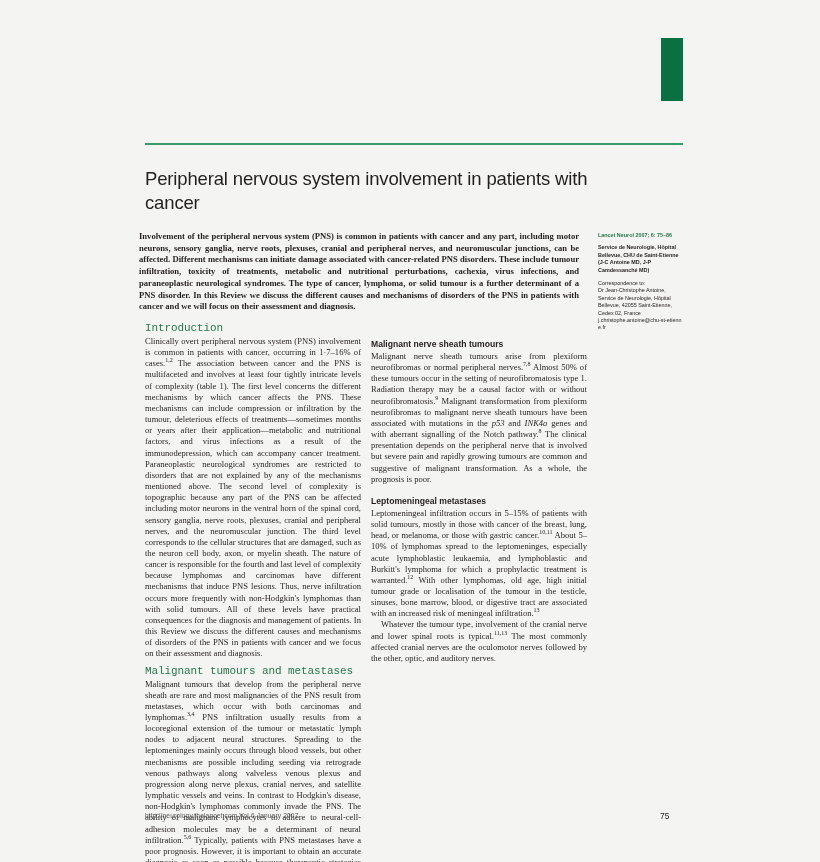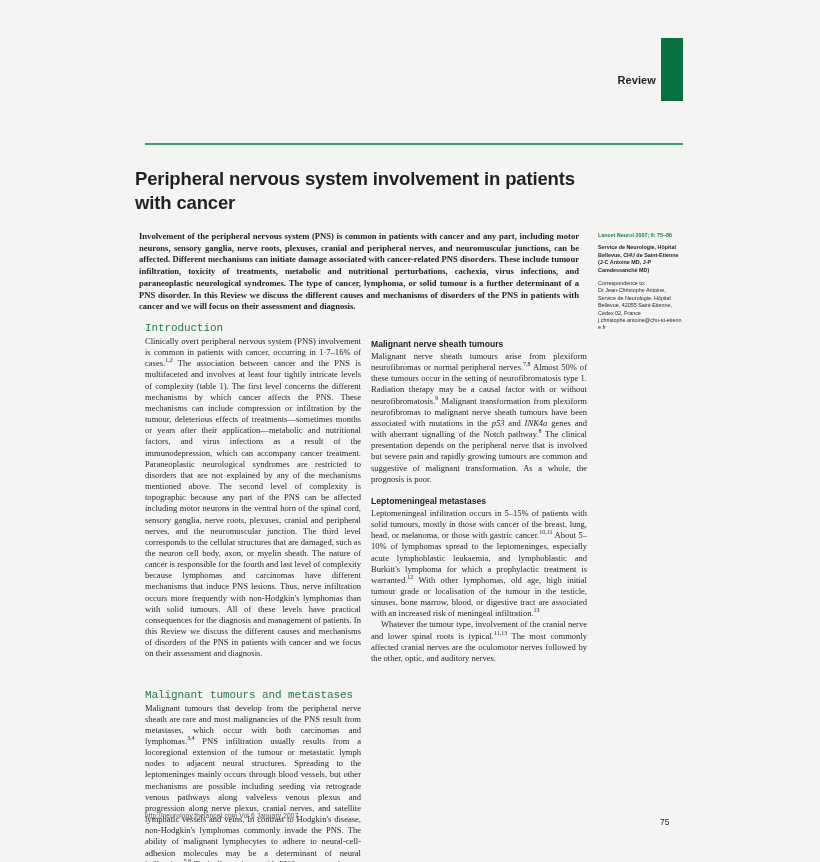--- a/index.html
+++ b/index.html
@@ -49,26 +49,26 @@
     left: 145px;
     width: 538px;
     height: 1.6px;
     background: #3c9a6d;
   }
 
   
   .title {
     position: absolute;
     top: 155px;
-    left: 135px;
+    left: 145px;
     width: 460px;
     font-family: "Liberation Sans", sans-serif;
     font-size: 18.5px;
     line-height: 24px;
-    font-weight: bold;
+    font-weight: normal;
     color: #231f20;
     letter-spacing: -0.15px;
   }
   .authors {
     position: absolute;
     top: 212px;
     left: 145px;
     width: 460px;
     font-family: "Liberation Serif", serif;
     font-style: italic;
@@ -139,21 +139,21 @@
   }
   h2.sec {
     font-family: Liberation Mono, monospace;
     font-size: 11px;
     font-weight: normal;
     color: #27764c;
     margin: 0 0 1px 0;
     line-height: 13px;
     letter-spacing: -0.1px;
   }
-  h2.sec.spaced { margin-top: 29px; }
+  h2.sec.spaced { margin-top: 5px; }
   h3.sub {
     font-family: "Liberation Sans", sans-serif;
     font-size: 8.6px;
     font-weight: bold;
     color: #231f20;
     margin: 11px 0 1px 0;
     line-height: 11px;
   }
   sup {
     font-size: 6px;
@@ -167,33 +167,32 @@
     position: absolute;
     bottom: 43px;
     left: 145px;
     font-family: "Liberation Sans", sans-serif;
     font-size: 6.6px;
     color: #58585a;
     letter-spacing: .15px;
   }
   .footer-right {
     position: absolute;
-    bottom: 35px;
+    bottom: 41px;
     left: 660px;
     font-family: "Liberation Sans", sans-serif;
     font-size: 8.4px;
     color: #231f20;
   }
 </style>
 </head>
 <body>
 
 <div class="page">
 
-  <div class="running-head">Review</div>
   <div class="green-tab"></div>
   <div class="top-rule"></div>
 
   <h1 class="title">Peripheral nervous system involvement in patients with cancer</h1>
 
   <div class="abstract">Involvement of the peripheral nervous system (PNS) is common in patients with cancer and any part, including motor neurons, sensory ganglia, nerve roots, plexuses, cranial and peripheral nerves, and neuromuscular junctions, can be affected. Different mechanisms can initiate damage associated with cancer-related PNS disorders. These include tumour infiltration, toxicity of treatments, metabolic and nutritional perturbations, cachexia, virus infections, and paraneoplastic neurological syndromes. The type of cancer, lymphoma, or solid tumour is a further determinant of a PNS disorder. In this Review we discuss the different causes and mechanisms of disorders of the PNS in patients with cancer and we will focus on their assessment and diagnosis.</div>
 
   <div class="side-col">
     <div class="cite">Lancet Neurol 2007; 6: 75–86</div>
     <div class="affil">Service de Neurologie, Hôpital Bellevue, CHU de Saint-Etienne (J-C Antoine MD, J-P Camdessanché MD)</div>

